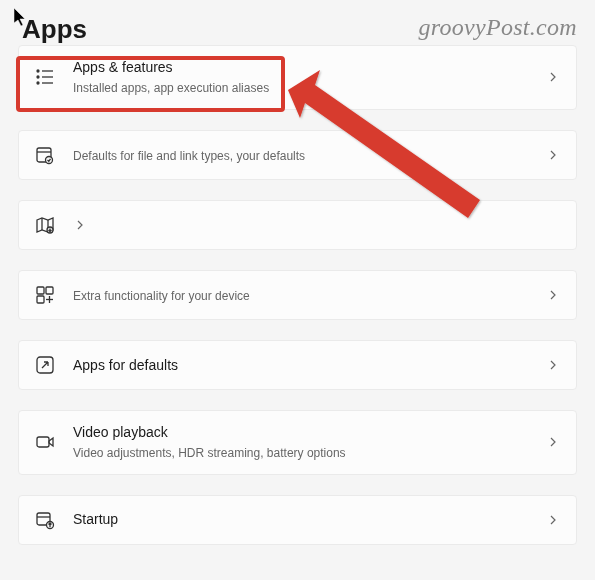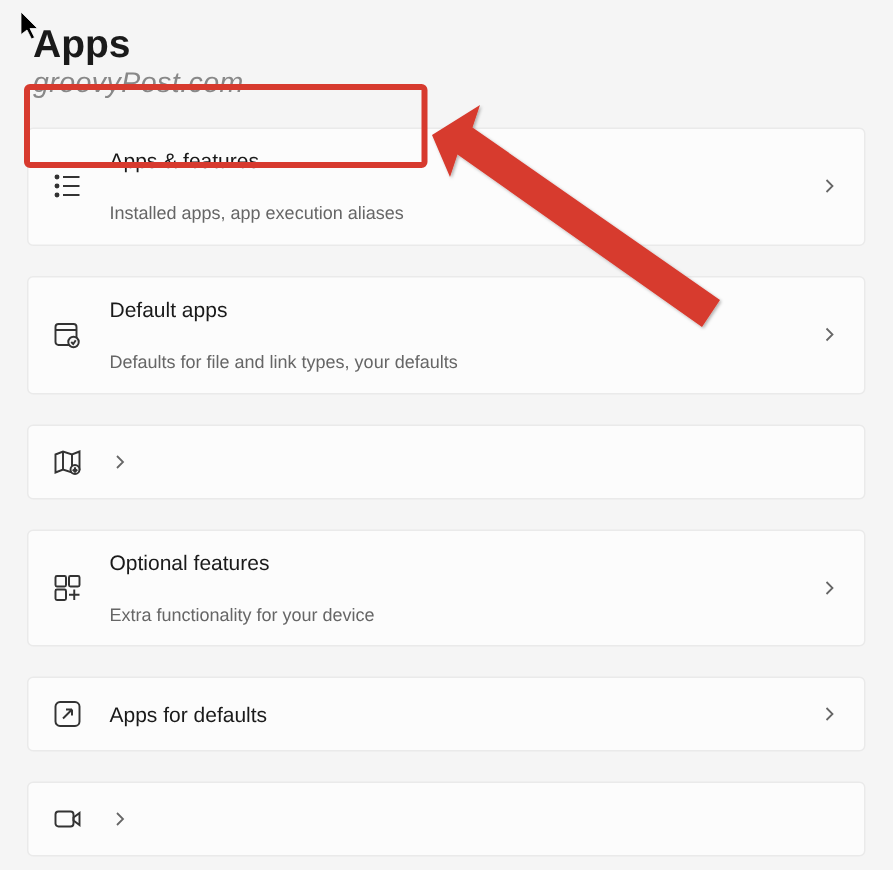--- a/index.html
+++ b/index.html
@@ -12,39 +12,37 @@
       position: relative;
       overflow: hidden;
     }
     .container {
       padding: 10px 14px;
     }
     .header {
       display: flex;
       align-items: flex-start;
       justify-content: space-between;
-      margin-bottom: 18px;
       padding-left: 4px;
-      flex-direction: column;
     }
     .header h1 {
       font-size: 26px;
       font-weight: 600;
       color: #1a1a1a;
       position: relative;
     }
     .cursor {
       position: absolute;
       left: 14px;
       top: 8px;
       z-index: 5;
     }
     .watermark {
-      font-family: Liberation Sans, sans-serif;
-      font-size: 19px;
+      font-family: Liberation Serif, serif;
+      font-size: 24px;
       color: #888;
       font-style: italic;
       letter-spacing: 0.3px;
       text-align: right;
     }
     .list {
       display: flex;
       flex-direction: column;
       gap: 20px;
     }
@@ -72,21 +70,21 @@
     .item-title {
       font-size: 14px;
       font-weight: 400;
       color: #1a1a1a;
       line-height: 1.3;
     }
     .item-subtitle {
       font-size: 12px;
       color: #666;
       line-height: 1.3;
-      margin-top: 19px;
+      margin-top: 5px;
     }
     .chevron {
       width: 14px;
       height: 14px;
       color: #666;
       flex-shrink: 0;
     }
     .highlight {
       position: absolute;
       border: 4px solid #d73a2e;
@@ -138,21 +136,20 @@
     <div class="item">
       <span class="item-icon">
         <svg width="20" height="20" viewBox="0 0 20 20" fill="none" stroke="currentColor" stroke-width="1.3">
           <rect x="2" y="3" width="14" height="14" rx="2"></rect>
             <line x1="2" y1="7" x2="16" y2="7"></line>
           <circle cx="14" cy="15" r="3.5" fill="#f5f5f5"></circle>
             <path d="M12.5 15 L13.8 16.3 L15.5 13.8"></path>
         </svg>
       </span>
       <div class="item-text">
-        <div class="item-title">Default apps</div>
         <div class="item-subtitle">Defaults for file and link types, your defaults</div>
       </div>
       <svg class="chevron" viewBox="0 0 14 14" fill="none" stroke="currentColor" stroke-width="1.2">
           <path d="M5 3 L9 7 L5 11"></path>
         </svg>
     </div>
 
     <div class="item">
       <span class="item-icon">
         <svg width="20" height="20" viewBox="0 0 20 20" fill="none" stroke="currentColor" stroke-width="1.3">
@@ -172,21 +169,20 @@
       <span class="item-icon">
         <svg width="20" height="20" viewBox="0 0 20 20" fill="none" stroke="currentColor" stroke-width="1.3">
           <rect x="2" y="2" width="7" height="7" rx="1"></rect>
             <rect x="11" y="2" width="7" height="7" rx="1"></rect>
           <rect x="2" y="11" width="7" height="7" rx="1"></rect>
           <line x1="14.5" y1="11" x2="14.5" y2="18"></line>
             <line x1="11" y1="14.5" x2="18" y2="14.5"></line>
         </svg>
       </span>
       <div class="item-text">
-        <div class="item-title">Optional features</div>
         <div class="item-subtitle">Extra functionality for your device</div>
       </div>
       <svg class="chevron" viewBox="0 0 14 14" fill="none" stroke="currentColor" stroke-width="1.2">
           <path d="M5 3 L9 7 L5 11"></path>
         </svg>
     </div>
 
     <div class="item">
       <span class="item-icon">
         <svg width="20" height="20" viewBox="0 0 20 20" fill="none" stroke="currentColor" stroke-width="1.3">
@@ -202,36 +198,40 @@
         </svg>
     </div>
 
     <div class="item">
       <span class="item-icon">
         <svg width="20" height="20" viewBox="0 0 20 20" fill="none" stroke="currentColor" stroke-width="1.3">
           <rect x="2" y="5" width="12" height="10" rx="2"></rect>
           <path d="M14 9 L18 6 L18 14 L14 11 Z"></path>
         </svg>
       </span>
+      <div class="item-text">
+        <div class="item-title">Video playback</div>
+        <div class="item-subtitle">Video adjustments, HDR streaming, battery options</div>
+      </div>
       <svg class="chevron" viewBox="0 0 14 14" fill="none" stroke="currentColor" stroke-width="1.2">
           <path d="M5 3 L9 7 L5 11"></path>
         </svg>
     </div>
 
     <div class="item">
       <span class="item-icon">
         <svg width="20" height="20" viewBox="0 0 20 20" fill="none" stroke="currentColor" stroke-width="1.3">
           <rect x="2" y="3" width="13" height="12" rx="2"></rect>
             <line x1="2" y1="7" x2="15" y2="7"></line>
           <circle cx="15" cy="15" r="3.5" fill="#f5f5f5"></circle>
             <path d="M15 17 L15 13 M13.5 14.5 L15 13 L16.5 14.5"></path>
         </svg>
       </span>
       <div class="item-text">
-        <div class="item-title">Optional</div>
+        <div class="item-title">Startup</div>
       </div>
       <svg class="chevron" viewBox="0 0 14 14" fill="none" stroke="currentColor" stroke-width="1.2">
           <path d="M5 3 L9 7 L5 11"></path>
         </svg>
     </div>
 
   </div>
 </div>
 
 <div class="highlight" style="left:16px; top:56px; width:269px; height:56px;"></div>

